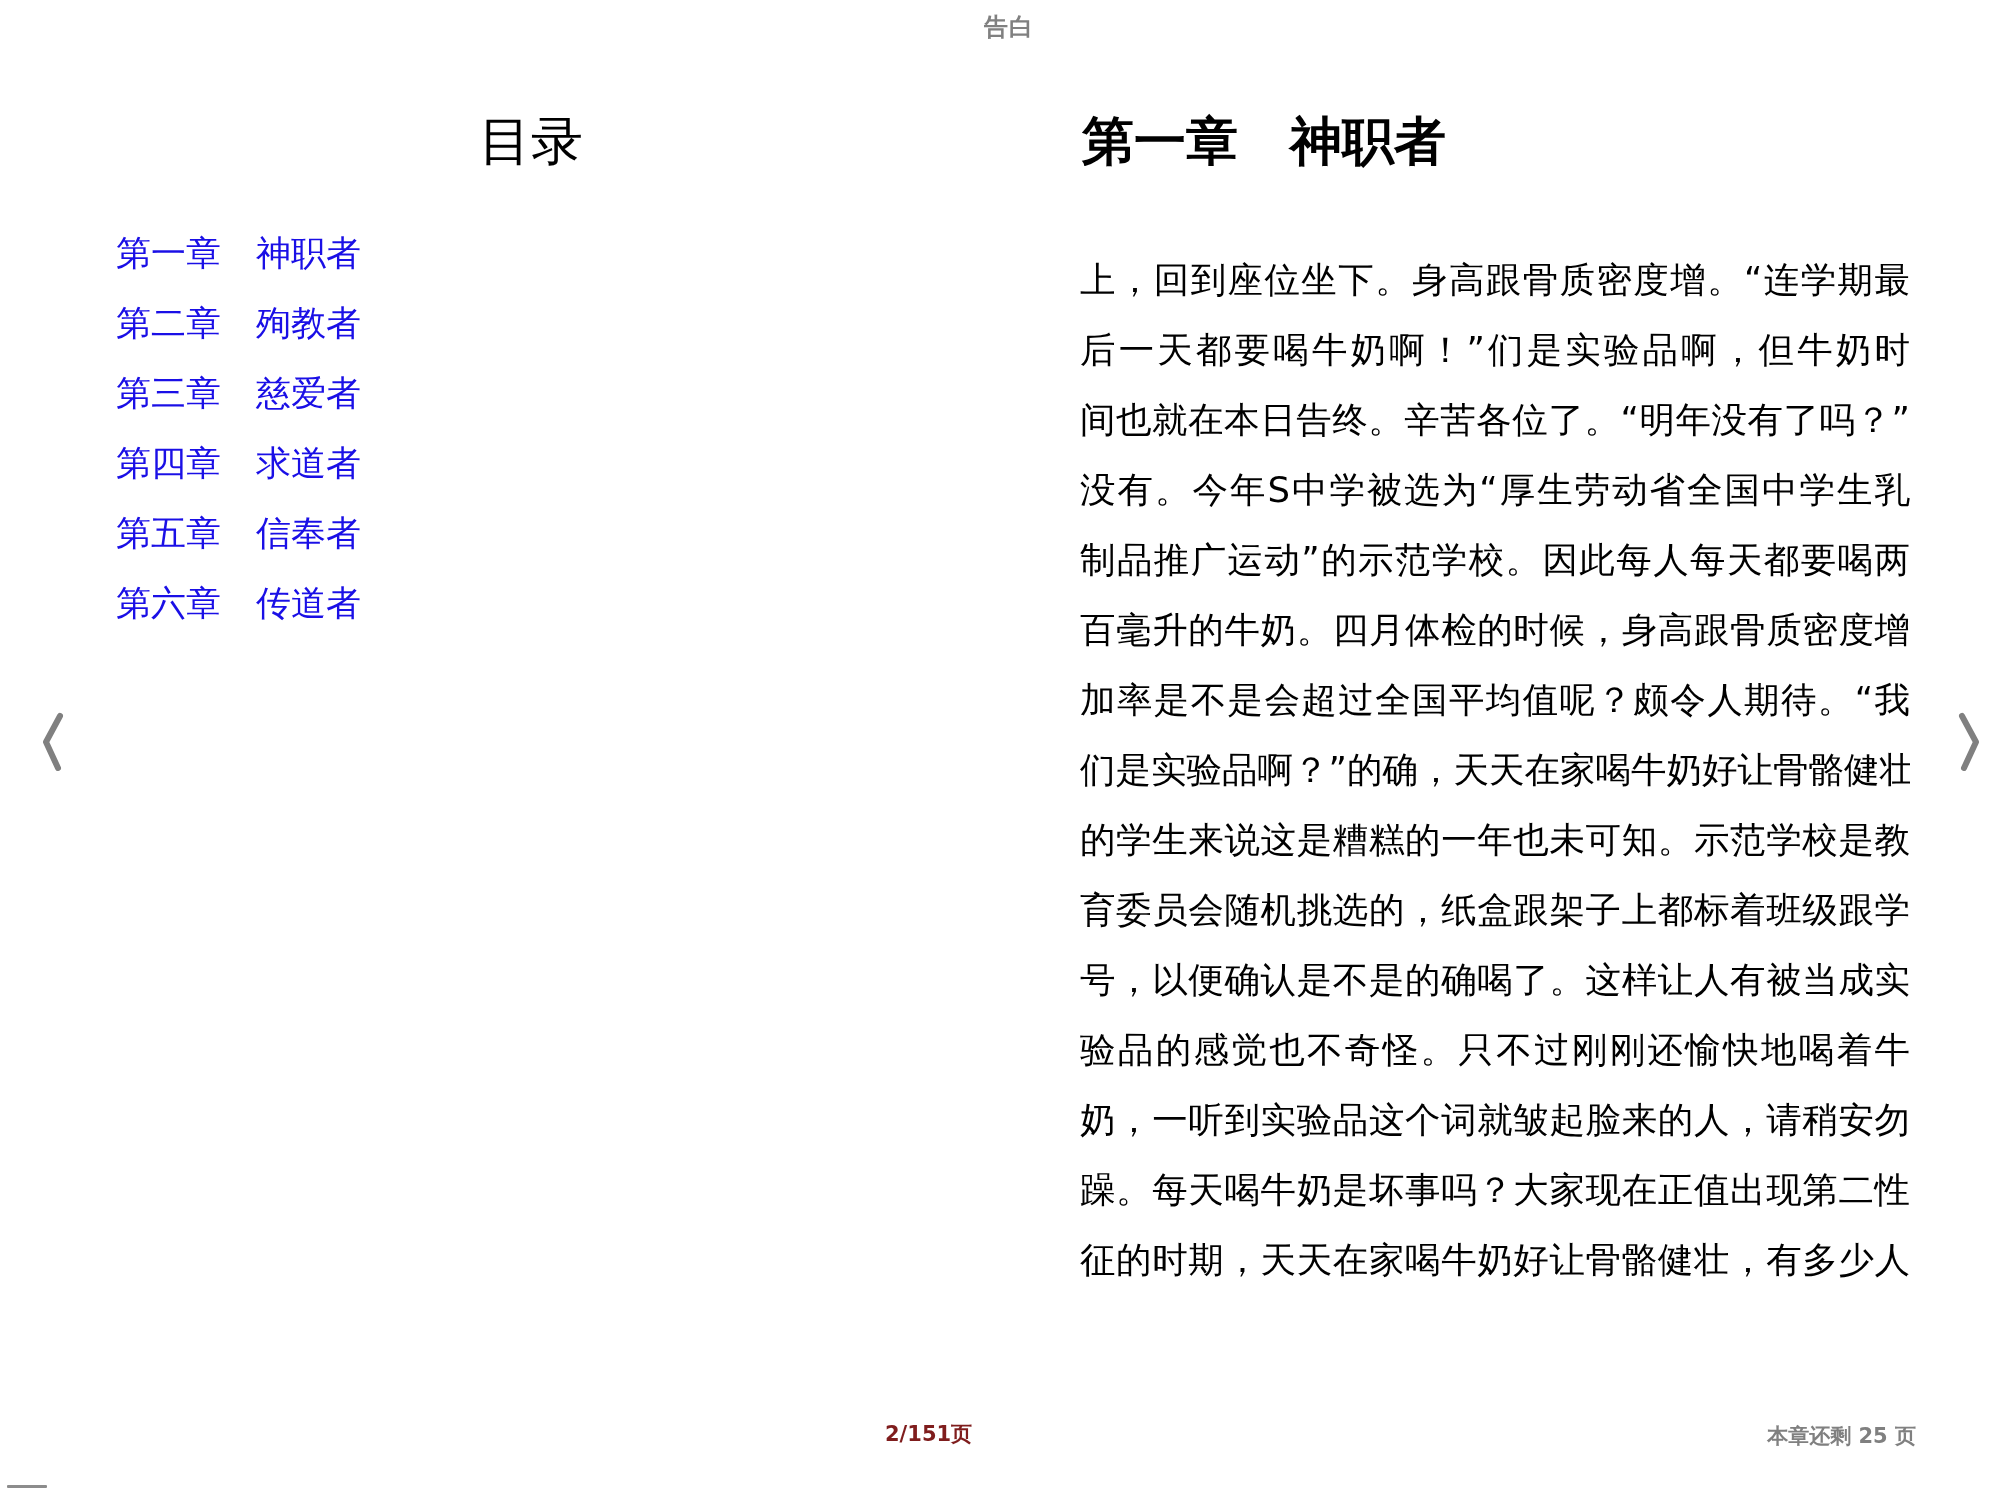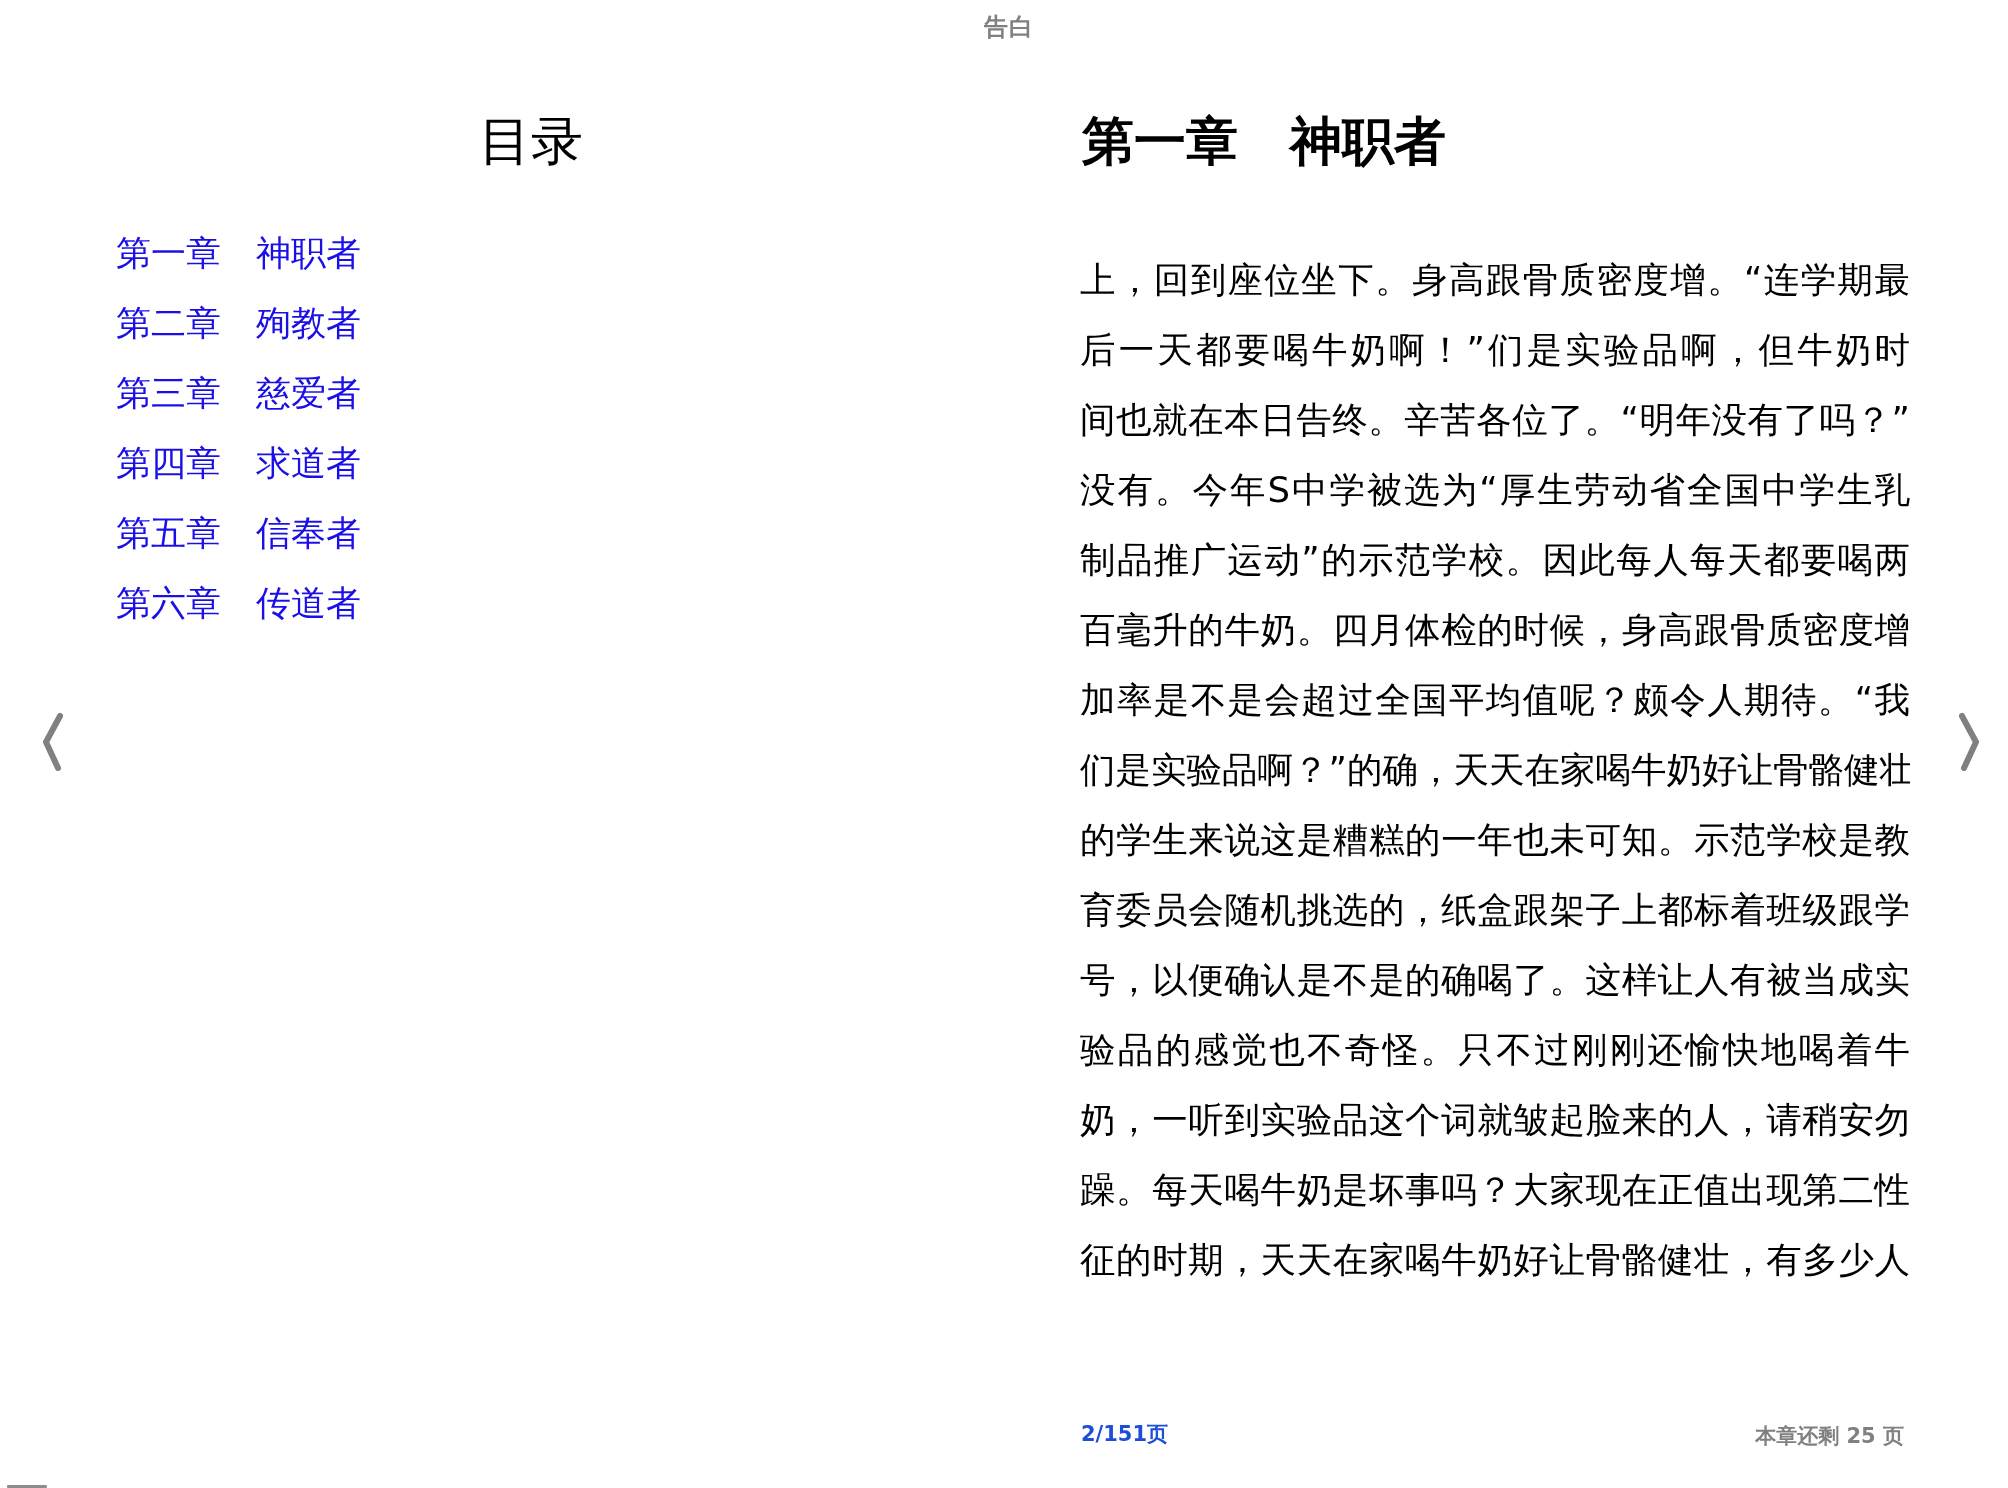--- a/index.html
+++ b/index.html
@@ -104,32 +104,32 @@
       top: 708px;
       width: 36px;
       height: 70px;
       cursor: pointer;
     }
     .nav-prev { left: 34px; }
     .nav-next { left: 1948px; }
     .nav-arrow svg { display: block; }
     .footer-page {
       position: absolute;
-      left: 948px;
+      left: 885px;
       width: 220px;
       top: 1420px;
-      text-align: right;
+      text-align: left;
       font-size: 21px;
       font-weight: bold;
-      color: #1d4ed8;
+      color: #7f1d1d;
       line-height: 28px;
     }
     .footer-remaining {
       position: absolute;
-      right: 104px;
+      right: 92px;
       top: 1422px;
       font-size: 21px;
       font-weight: bold;
       color: #808080;
       line-height: 28px;
       white-space: pre;
     }
     .progress-bar {
       position: absolute;
       left: 7px;

